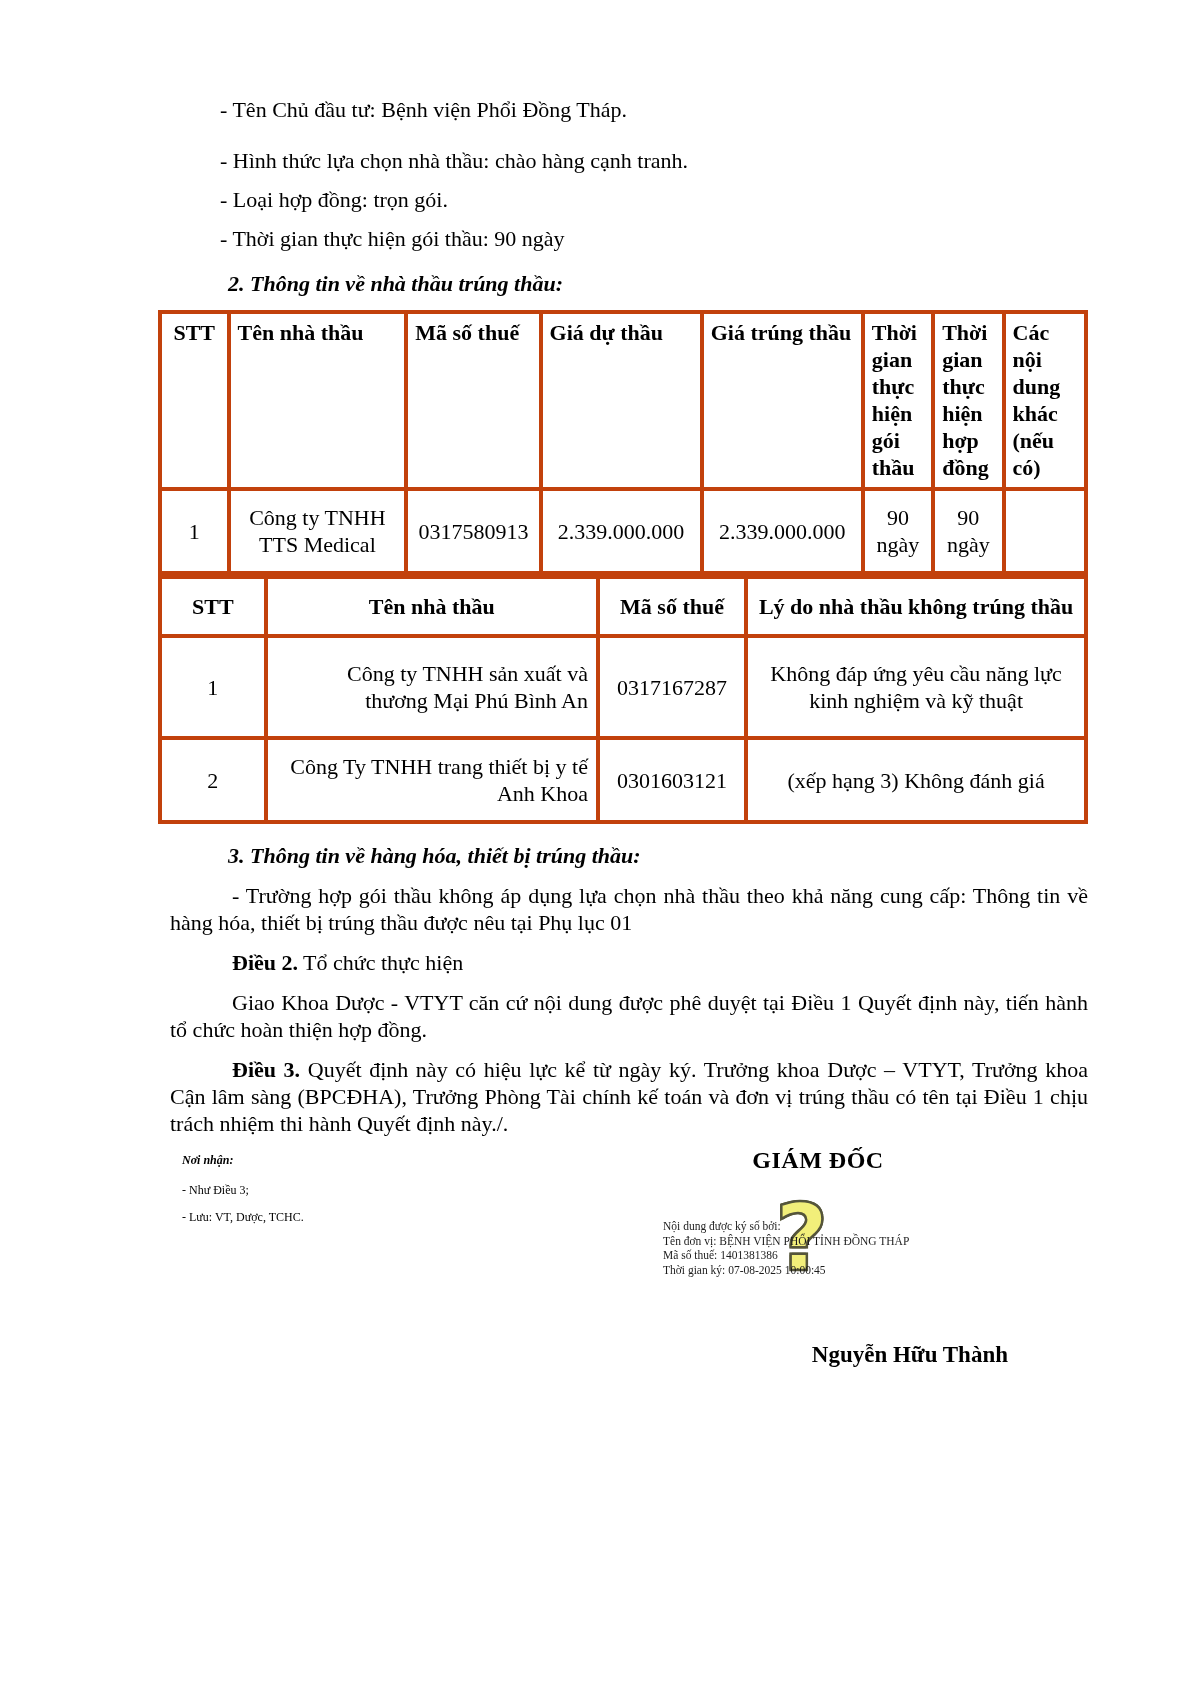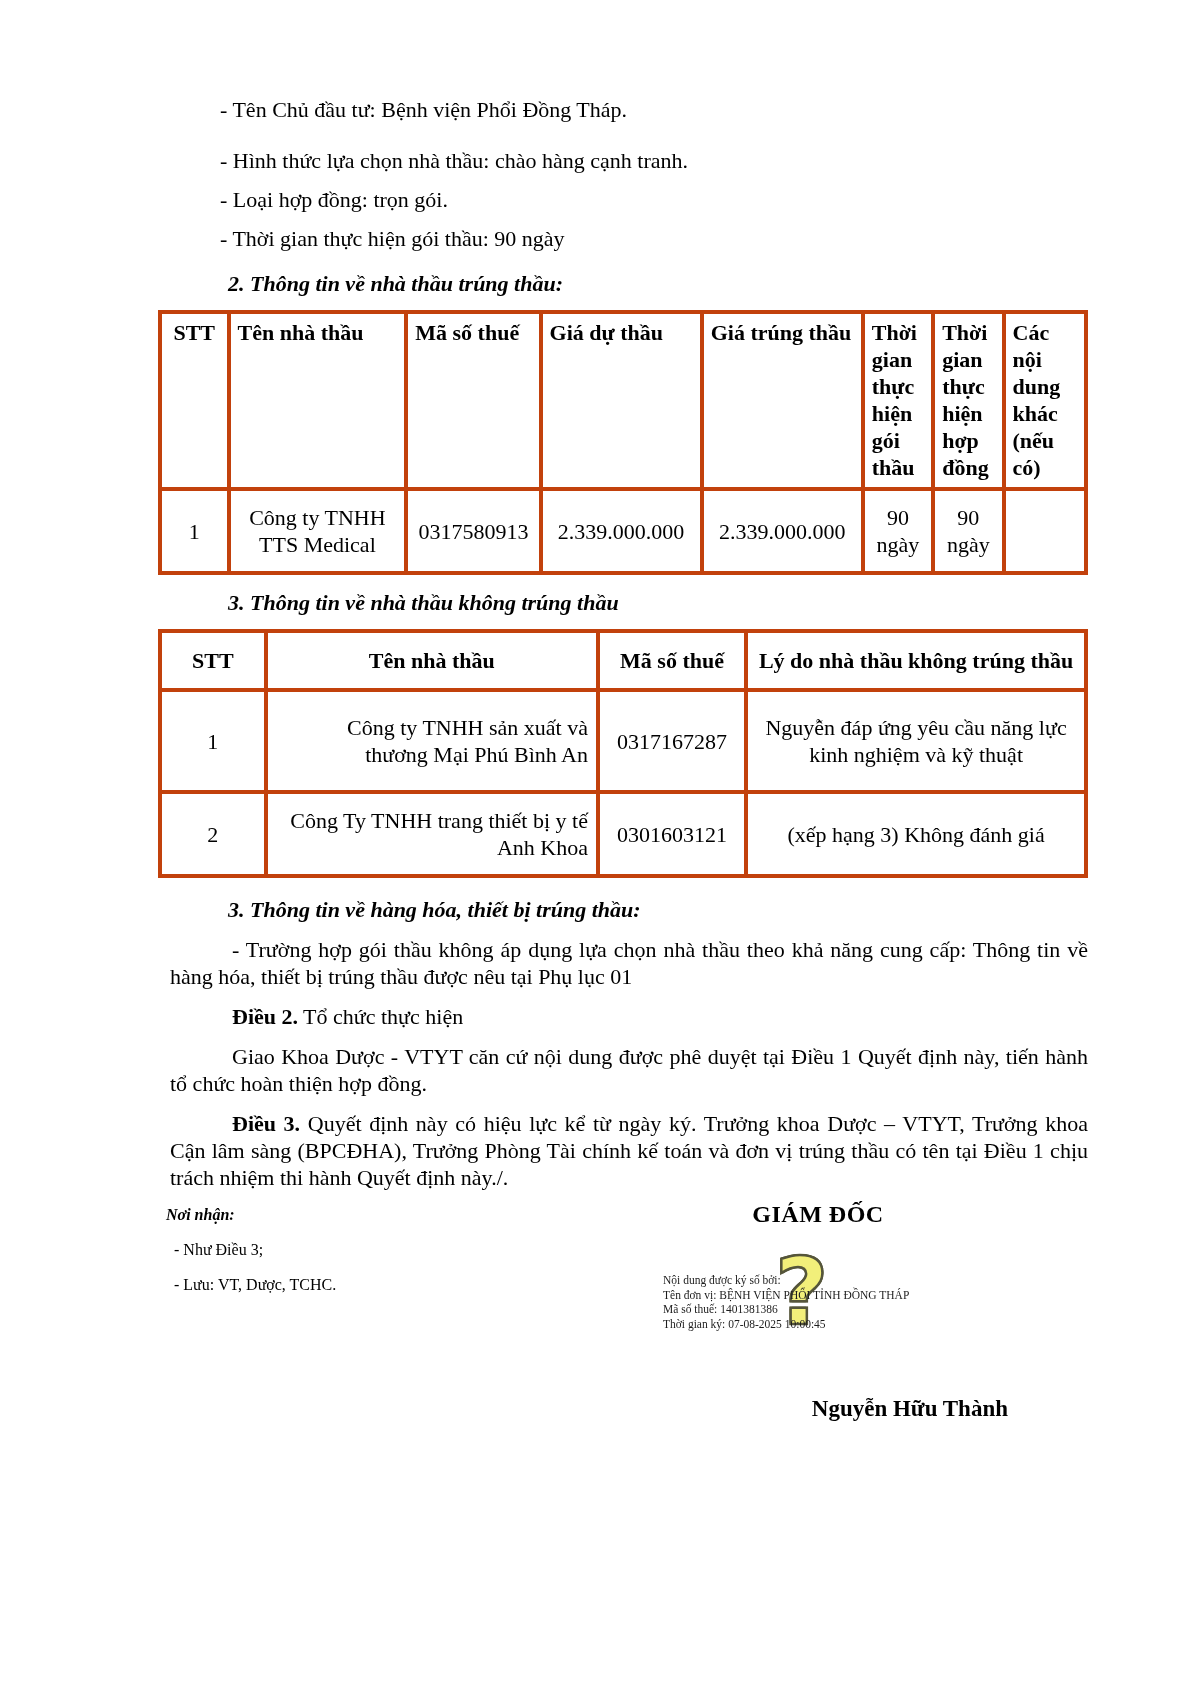--- a/index.html
+++ b/index.html
@@ -47,23 +47,23 @@
   }
   .loser-table td.name { text-align:right; padding-left:14px; }
   .loser-table tr.r1 td { height:102px; }
   .loser-table tr.r2 td { height:84px; }
   
   .para { margin:0 0 13px 12px; text-indent:62px; text-align:justify; }
   .para b { font-weight:bold; }
   .para.dieu3 { margin-bottom:6px; }
   
   .footer { position:relative; height:440px; margin-top:10px; }
-  .noi-nhan { position:absolute; left:8px; top:0; font-size:16px; line-height:27px; }
+  .noi-nhan { position:absolute; left:24px; top:0; font-size:12px; line-height:27px; }
   .noi-nhan .nn-label { font-weight:bold; font-style:italic; margin:0 0 3px 0; }
-  .noi-nhan p { margin:8px; }
+  .noi-nhan p { margin:0; }
   .sign-right { position:absolute; left:470px; top:0; width:380px; text-align:center; }
   .director-title { font-size:24px; font-weight:bold; letter-spacing:0.5px; }
   .stamp { position:absolute; left:505px; top:72px; width:420px; height:120px; }
   .qmark {
     position:absolute; left:112px; top:-30px; z-index:0;
     font-family:"DejaVu Sans","Liberation Sans",sans-serif;
     font-weight:bold; font-size:92px; line-height:100px;
     -webkit-text-stroke:2.5px #55553a;
     text-shadow:1px 1px 0 #55553a, -1px -1px 0 #55553a, 1px -1px 0 #55553a, -1px 1px 0 #55553a;
   }
@@ -113,41 +113,40 @@
       <td>0317580913</td>
       <td>2.339.000.000</td>
       <td>2.339.000.000</td>
       <td>90 ngày</td>
       <td>90 ngày</td>
       <td></td>
     </tr>
   </tbody>
     </table>
 
-  <div class="sec-heading tight">3. Thông tin về nhà thầu không trúng thầu</div>
 
   <table class="loser-table">
     <colgroup>
       <col style="width:11.4%">
         <col style="width:35.9%">
         <col style="width:16%">
         <col style="width:36.7%">
     </colgroup>
     <tbody>
         <tr>
       <th>STT</th>
       <th>Tên nhà thầu</th>
       <th>Mã số thuế</th>
       <th>Lý do nhà thầu không trúng thầu</th>
     </tr>
     <tr class="r1">
       <td>1</td>
       <td class="name">Công ty TNHH sản xuất và thương Mại Phú Bình An</td>
       <td>0317167287</td>
-      <td>Nguyễn đáp ứng yêu cầu năng lực kinh nghiệm và kỹ thuật</td>
+      <td>Không đáp ứng yêu cầu năng lực kinh nghiệm và kỹ thuật</td>
     </tr>
     <tr class="r2">
       <td>2</td>
       <td class="name">Công Ty TNHH trang thiết bị y tế Anh Khoa</td>
       <td>0301603121</td>
       <td>(xếp hạng 3) Không đánh giá</td>
     </tr>
   </tbody>
     </table>
 

